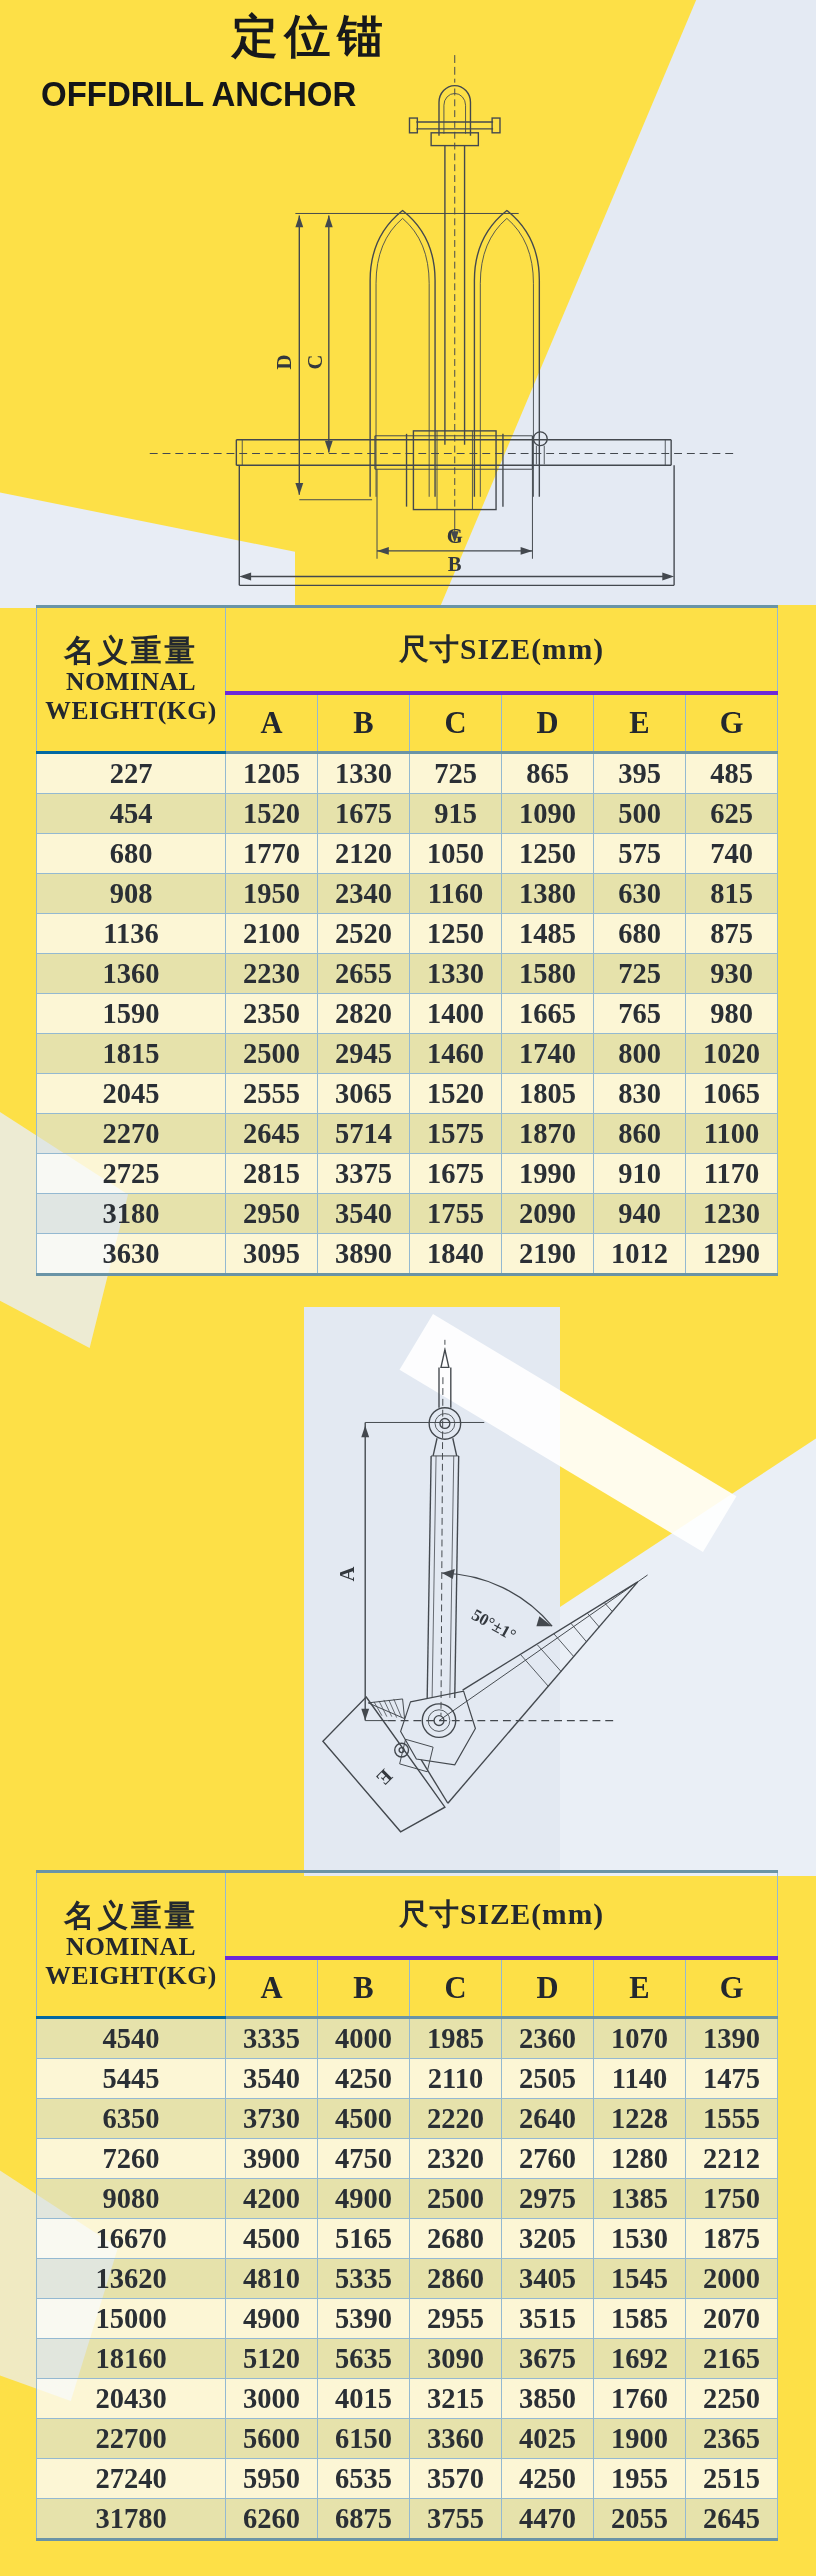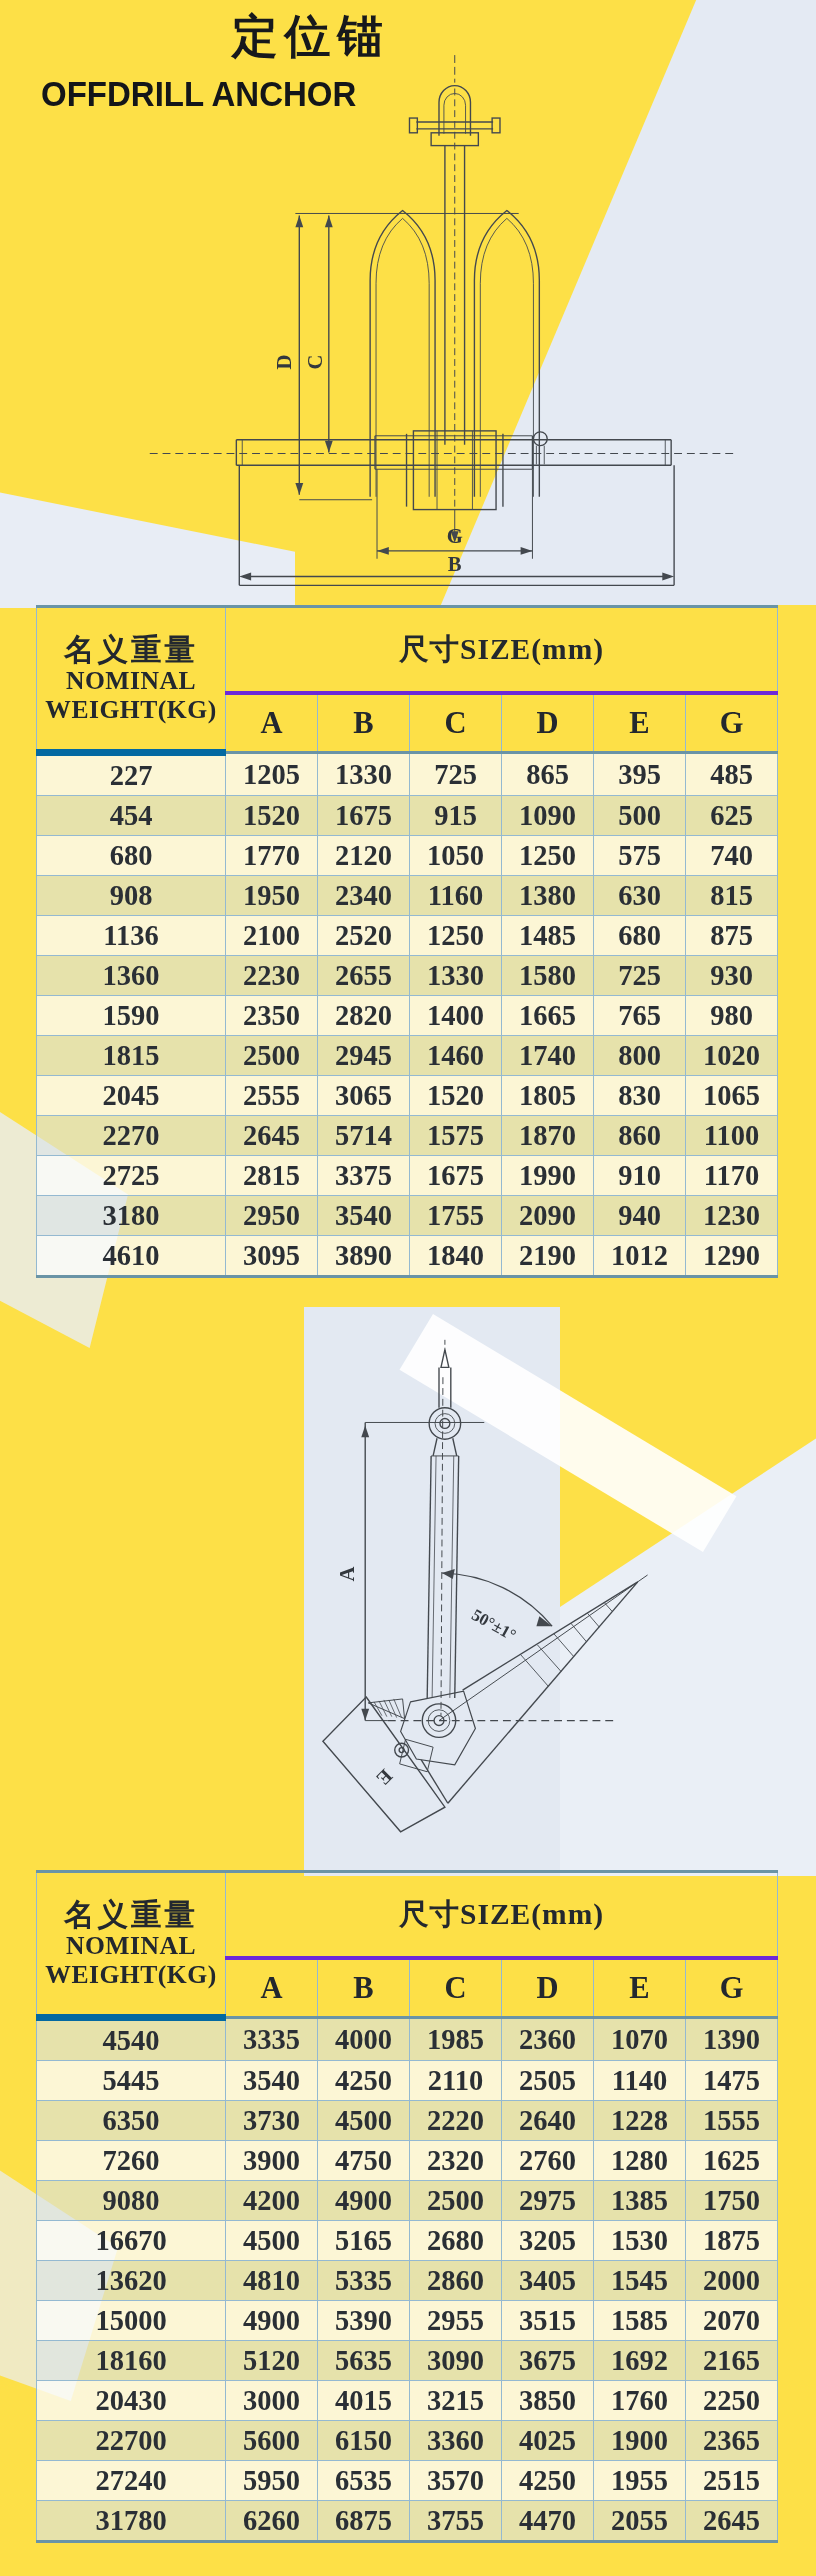--- a/index.html
+++ b/index.html
@@ -48,21 +48,21 @@
     border-collapse:collapse;table-layout:fixed;
     border-left:1px solid #a3c1d6;border-right:1px solid #a3c1d6;
     border-top:3.9px solid #6a94a6;border-bottom:3.9px solid #6a94a6;
   }
   #t1{top:605px;}
   #t2{top:1870px;}
   col.c0{width:189px;}
   col.cd{width:92px;}
   .spec th,.spec td{border:1px solid #94b9d1;text-align:center;vertical-align:middle;padding:0;}
   th.wh{
-    height:139px;border-bottom:7px solid #0369a1;
+    height:139px;border-bottom:3px solid #0369a1;
     font-weight:bold;line-height:1.12;
   }
   th.wh .cn{font-size:30.5px;letter-spacing:3px;font-family:"DejaVu Sans","Liberation Sans",sans-serif;font-weight:bold;}
   th.wh .en{font-size:25.6px;font-weight:bold;letter-spacing:0.5px;}
   th.size-h{
     height:83px;font-size:29.5px;font-weight:bold;letter-spacing:1px;
     border-bottom:4px solid #6d28d9;
   }
   tr.dims th{
     height:56px;font-size:30.5px;font-weight:bold;
@@ -369,21 +369,21 @@
         <tr>
           <td>3180</td>
           <td>2950</td>
           <td>3540</td>
           <td>1755</td>
           <td>2090</td>
           <td>940</td>
           <td>1230</td>
         </tr>
         <tr>
-          <td>4610</td>
+          <td>3630</td>
           <td>3095</td>
           <td>3890</td>
           <td>1840</td>
           <td>2190</td>
           <td>1012</td>
           <td>1290</td>
         </tr>
       </tbody>
   </table>
 
@@ -443,21 +443,21 @@
           <td>1228</td>
           <td>1555</td>
         </tr>
         <tr>
           <td>7260</td>
           <td>3900</td>
           <td>4750</td>
           <td>2320</td>
           <td>2760</td>
           <td>1280</td>
-          <td>1625</td>
+          <td>2212</td>
         </tr>
         <tr>
           <td>9080</td>
           <td>4200</td>
           <td>4900</td>
           <td>2500</td>
           <td>2975</td>
           <td>1385</td>
           <td>1750</td>
         </tr>

